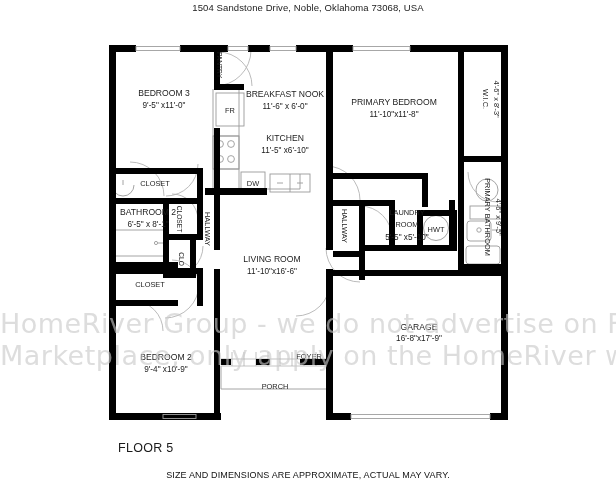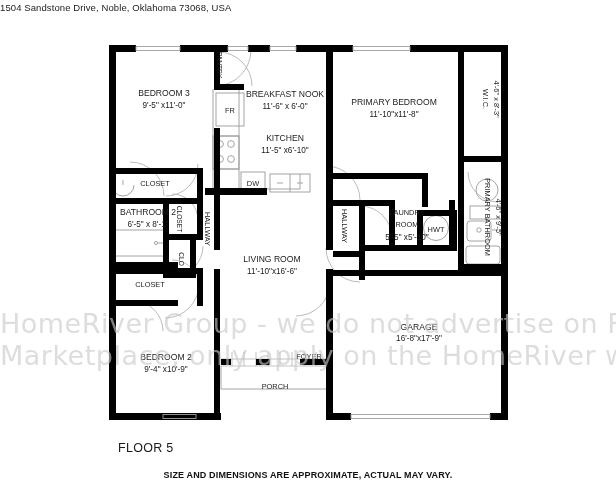--- a/index.html
+++ b/index.html
@@ -15,20 +15,21 @@
     font-family: "Liberation Sans", sans-serif;
     color: #1b1b1b;
     -webkit-font-smoothing: antialiased;
   }
 
   #address-title {
     position: absolute;
     top: 2px;
     left: 0;
     width: 616px;
+    text-align: center;
     font-size: 9.5px;
     letter-spacing: 0.1px;
     color: #222;
   }
 
   #plan {
     position: absolute;
     left: 0;
     top: 14px;
     width: 616px;
@@ -44,21 +45,21 @@
     color: #1b1b1b;
   }
 
   #disclaimer {
     position: absolute;
     left: 0;
     top: 470px;
     width: 616px;
     text-align: center;
     font-size: 9px;
-    font-weight: bold;
+    font-weight: normal;
     letter-spacing: 0.15px;
     color: #111;
   }
 
   
   #watermark {
     position: absolute;
     left: 0;
     top: 300px;
     width: 616px;

